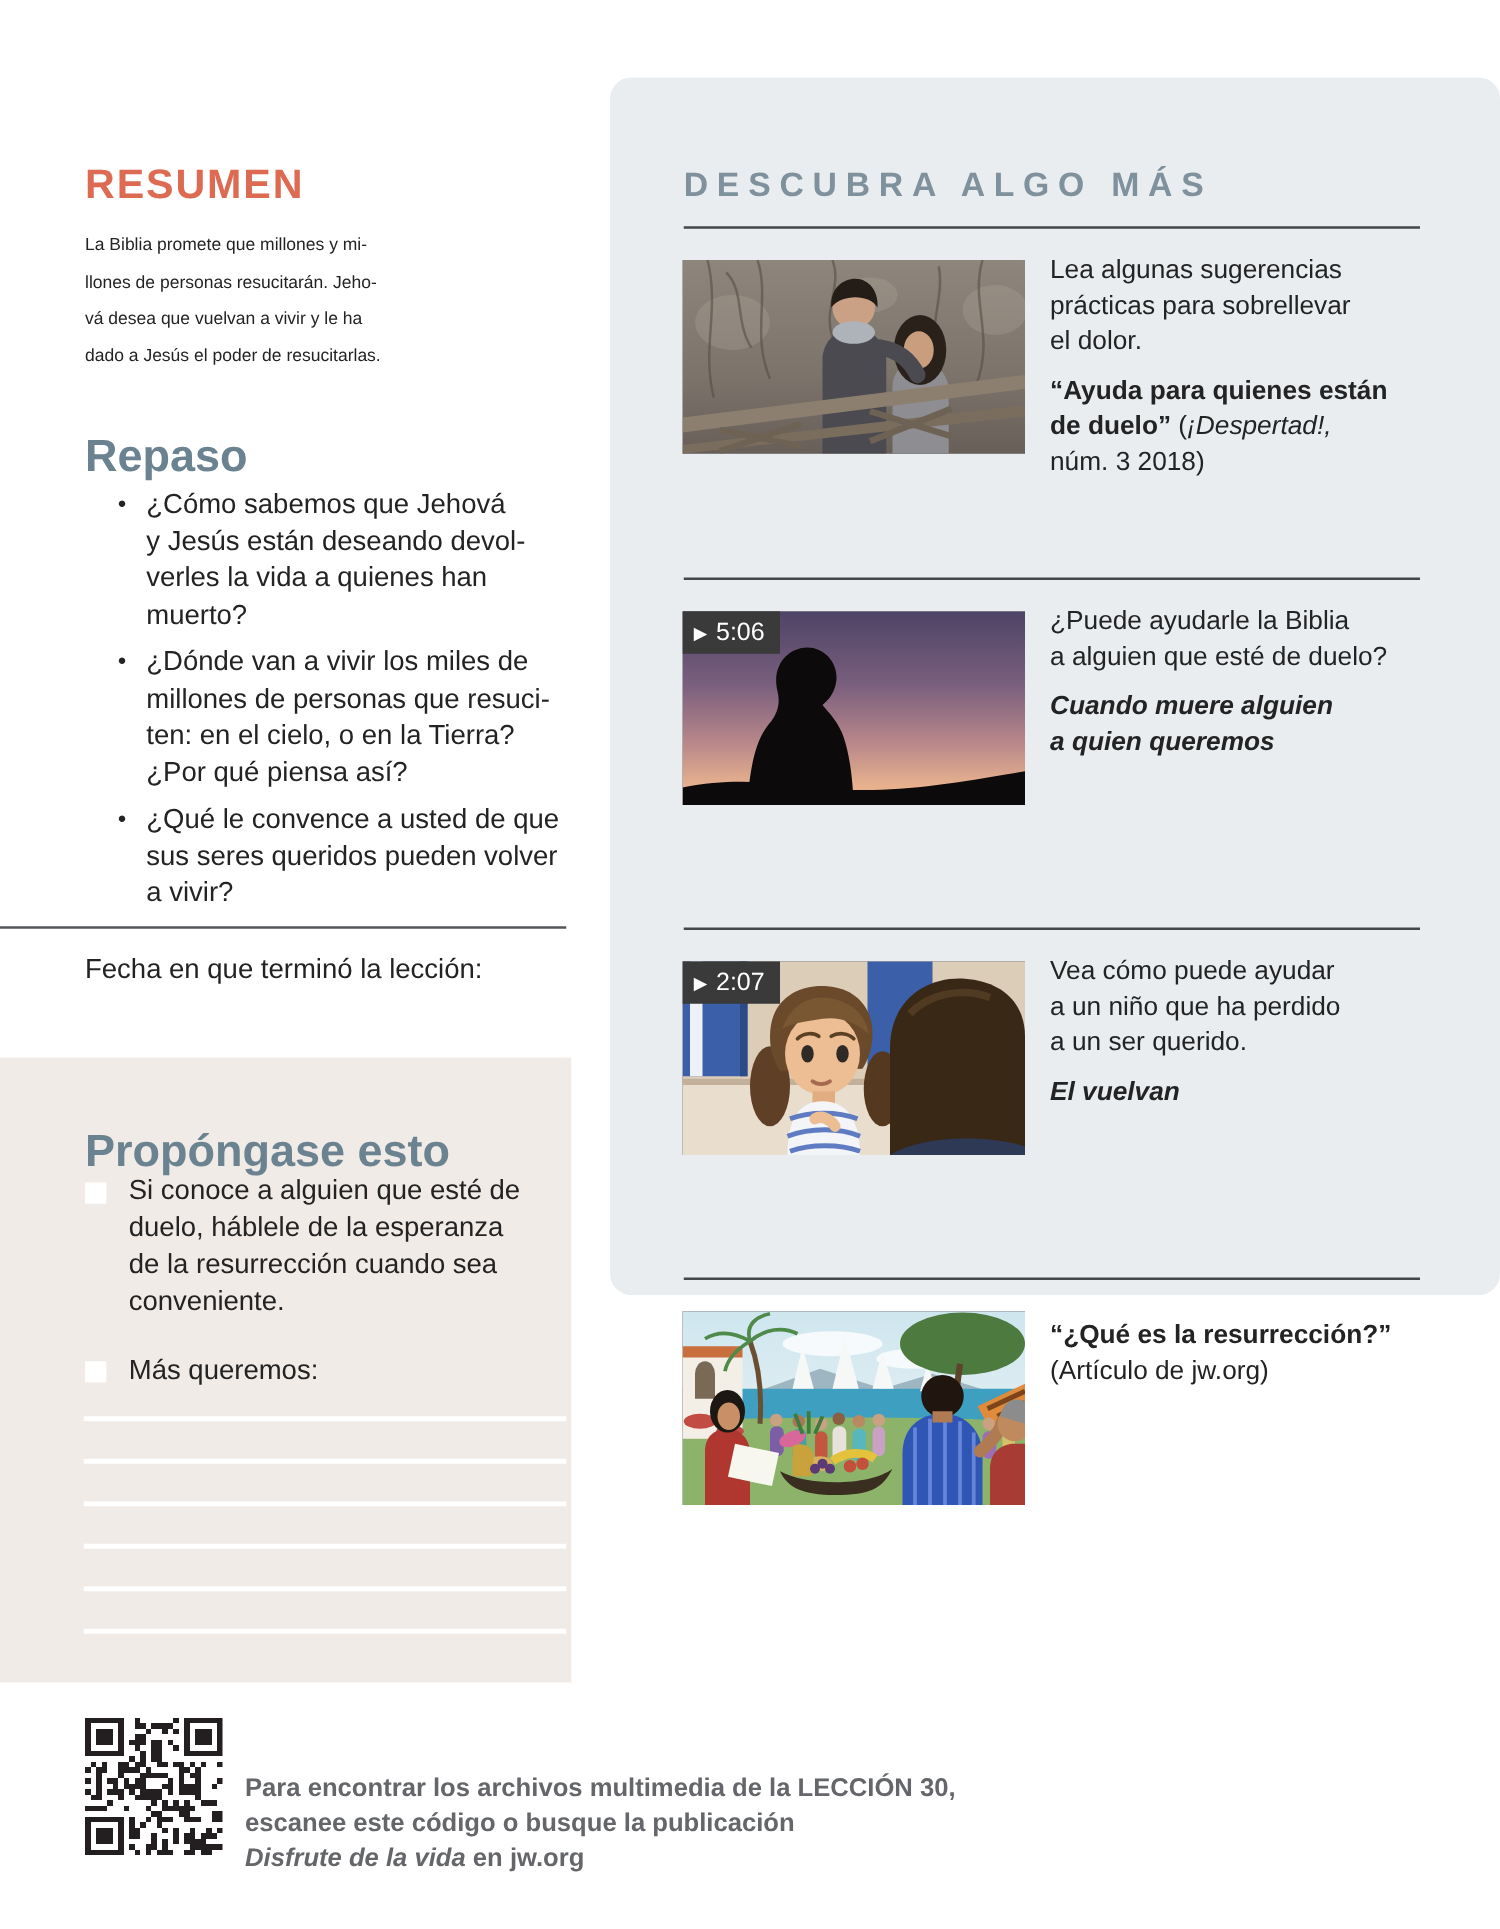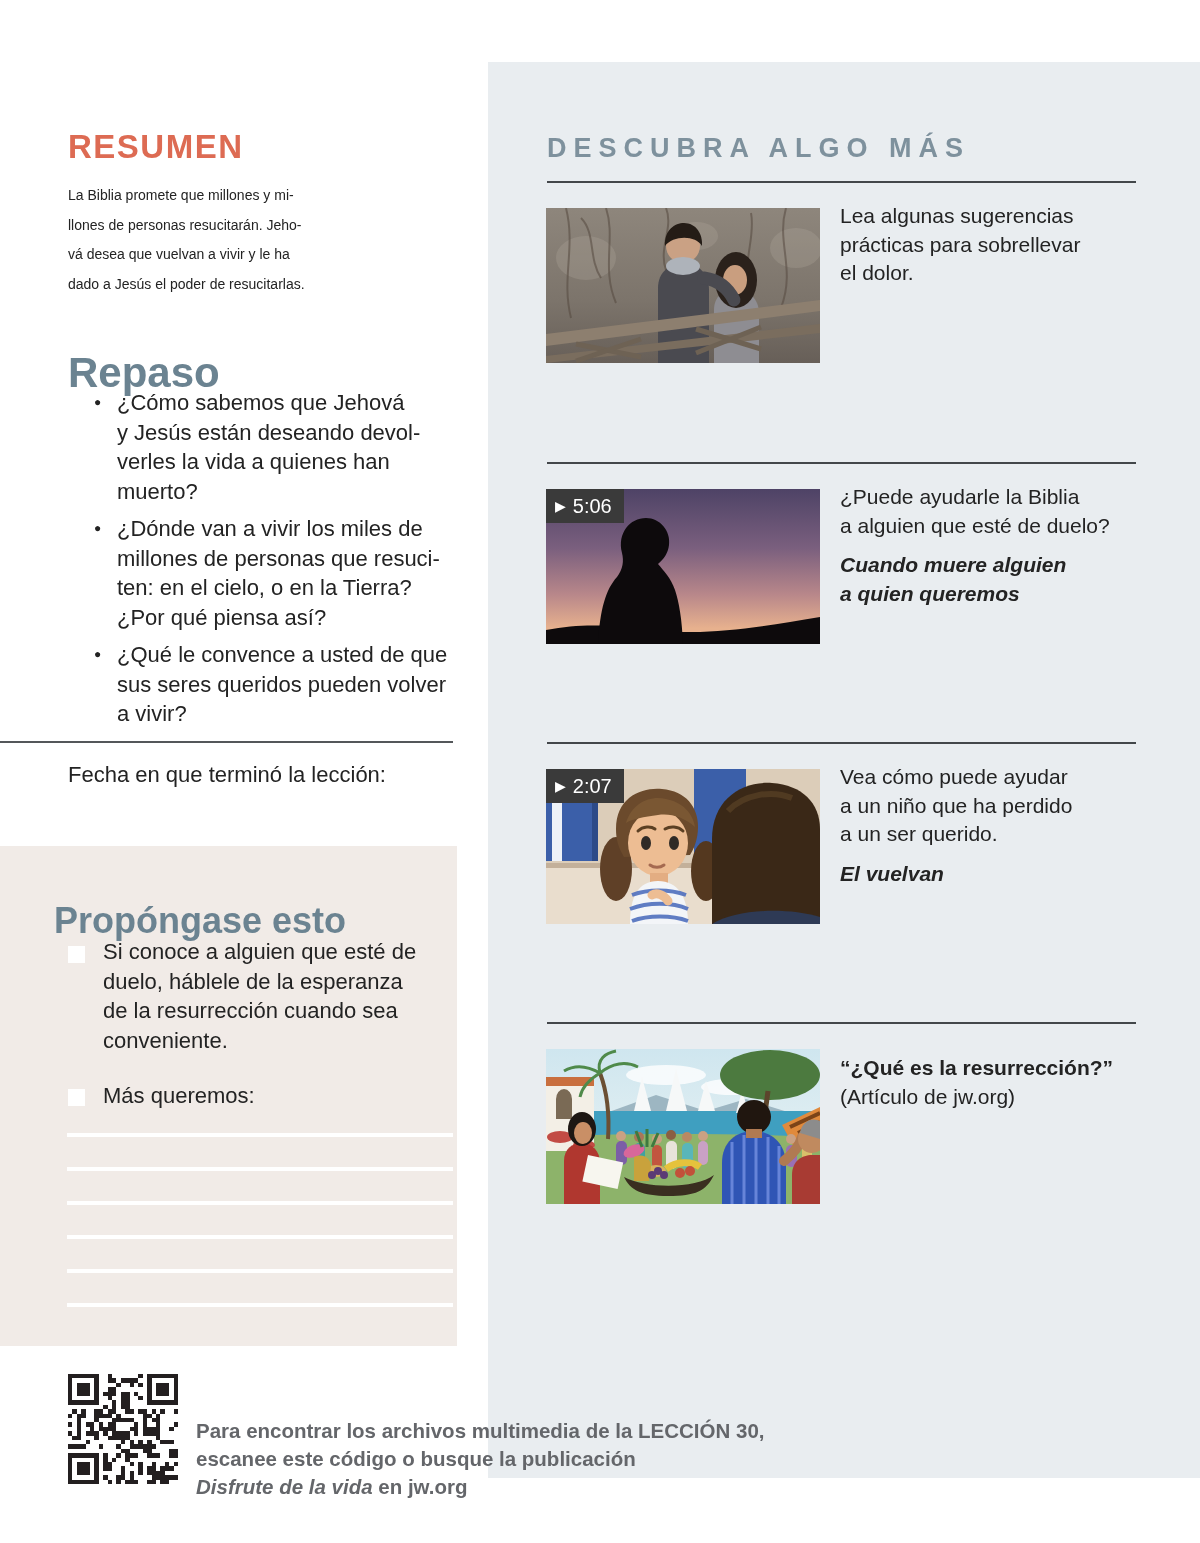--- a/index.html
+++ b/index.html
@@ -8,38 +8,38 @@
     font-family:"Liberation Sans",sans-serif;color:#232323;overflow:hidden;
   }
   .abs{position:absolute;}
   .pre{white-space:pre;}
   .b{font-weight:700;}
   .i{font-style:italic;}
 
   
   #resumen-h{left:68px;top:106px;font-size:33px;font-weight:700;letter-spacing:1.5px;color:#dd6b53;}
   #resumen-p{left:68px;top:167px;font-size:14px;line-height:29.5px;}
-  #repaso-h{left:68px;top:314px;font-size:42px;font-weight:700;color:#6b8391;}
+  #repaso-h{left:68px;top:314px;font-size:36px;font-weight:700;color:#6b8391;}
   #repaso-list{left:94px;top:388px;}
   .bullet-item{display:flex;margin-bottom:8px;}
   .bullet-dot{width:23px;font-size:12px;line-height:29.5px;color:#232323;}
   .bullet-text{font-size:22px;line-height:29.5px;}
   #left-divider{left:0;top:741px;width:453px;height:2px;background:#54575a;}
   #fecha{left:68px;top:762px;font-size:22px;}
 
   #goals-box{left:0;top:846px;width:457px;height:500px;background:#f1ebe7;}
-  #goals-h{position:absolute;left:54px;top:24px;font-size:36px;font-weight:700;color:#6b8391;}
+  #goals-h{position:absolute;left:68px;top:24px;font-size:36px;font-weight:700;color:#6b8391;}
   .goal-check{position:absolute;left:68px;width:17px;height:17px;background:#ffffff;}
   #gc1{top:100px;} #gc2{top:243px;}
   .goal-text{position:absolute;left:103px;font-size:22px;line-height:29.5px;}
   #gt1{top:91px;} #gt2{top:235px;}
   .wline{position:absolute;left:67px;width:386px;height:4px;background:#ffffff;}
 
   
-  #panel{left:488px;top:62px;width:712px;height:1416px;background:#e9edf0;}
+  #panel{left:488px;top:62px;width:712px;height:974px;background:#e9edf0;border-radius:17px;}
   #discover-h{position:absolute;left:59px;top:49px;font-size:27px;font-weight:700;letter-spacing:7px;color:#7e919d;}
   .media-item{position:absolute;left:0;width:712px;height:280px;padding-left:40px;}
   #mi0{top:119px;} #mi1{top:400px;} #mi2{top:680px;} #mi3{top:960px;}
   .sec-hr{position:absolute;left:59px;top:0;width:589px;height:2px;background:#43474a;}
   .thumb{position:absolute;left:58px;top:27px;width:274px;height:155px;overflow:hidden;background:#777;}
   .thumb svg{display:block;}
   .badge{position:absolute;top:0;left:0;background:#3a3a3a;color:#fff;font-size:20px;line-height:1;
          padding:7px 12px 7px 9px;display:flex;align-items:center;gap:7px;}
   .badge .tri{font-size:14px;line-height:1;}
   .mtext{position:absolute;left:352px;top:21px;width:336px;}
@@ -147,20 +147,23 @@
             <path d="M95,131 L30,153"></path>
           <path d="M150,121 L215,141"></path>
             <path d="M215,119 L150,145"></path>
         </g>
       </svg>
     </div>
     <div class="mtext">
       <div class="mdesc pre"><span>Lea algunas sugerencias
 prácticas para sobrellevar
 el dolor.</span></div>
+      <div class="mtitle pre"><span class="b">“Ayuda para quienes están
+de duelo”</span><span> (</span><span class="i">¡Despertad!,</span><span>
+núm. 3 2018)</span></div>
     </div>
   </div>
 
   <div class="media-item" id="mi1">
     <div class="sec-hr"></div>
     <div class="thumb">
       <svg viewBox="0 0 274 155" width="274" height="155">
         <defs>
           <linearGradient id="t2sky" x1="0" y1="0" x2="0" y2="1">
             <stop offset="0" stop-color="#4e4366"></stop>

